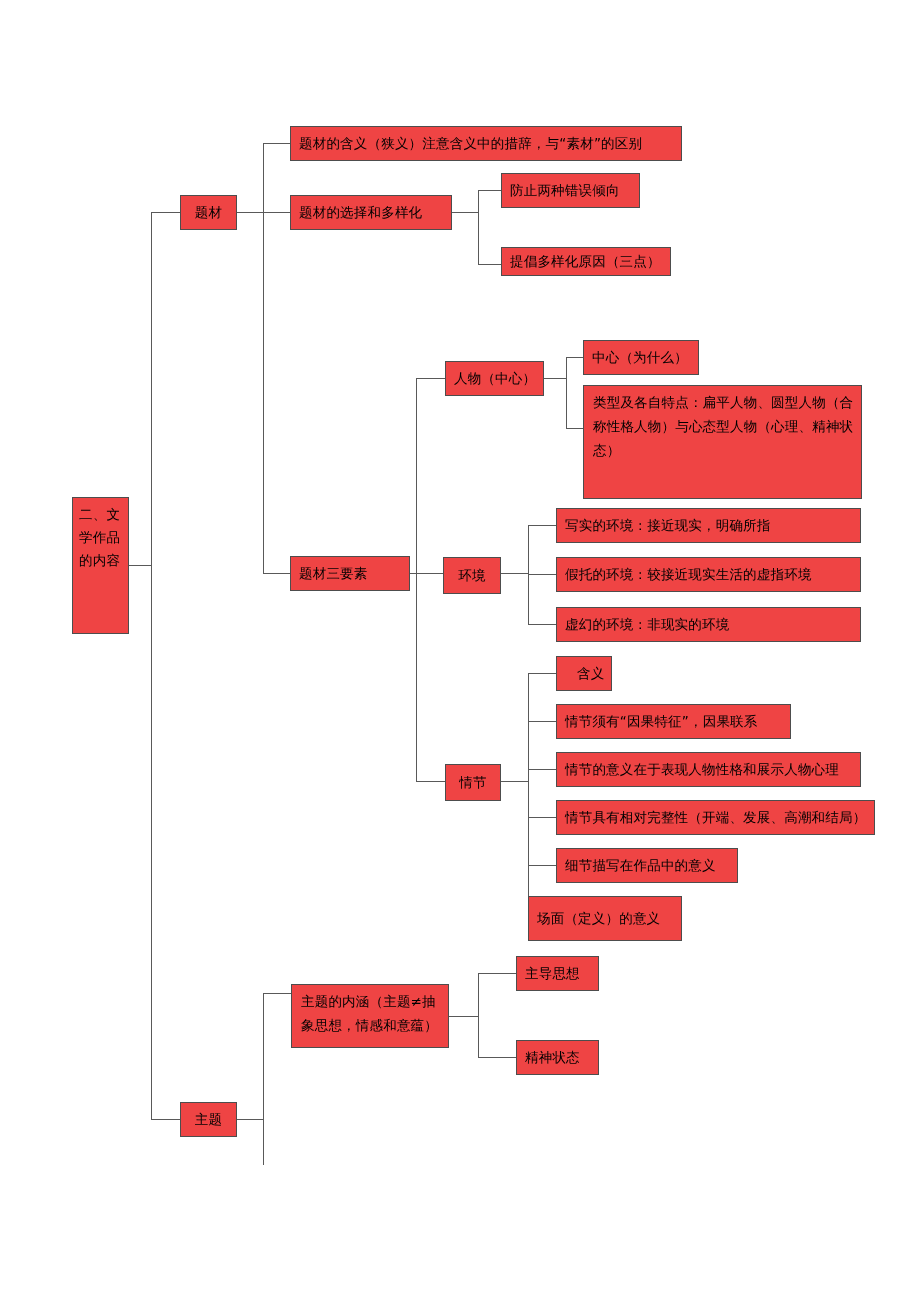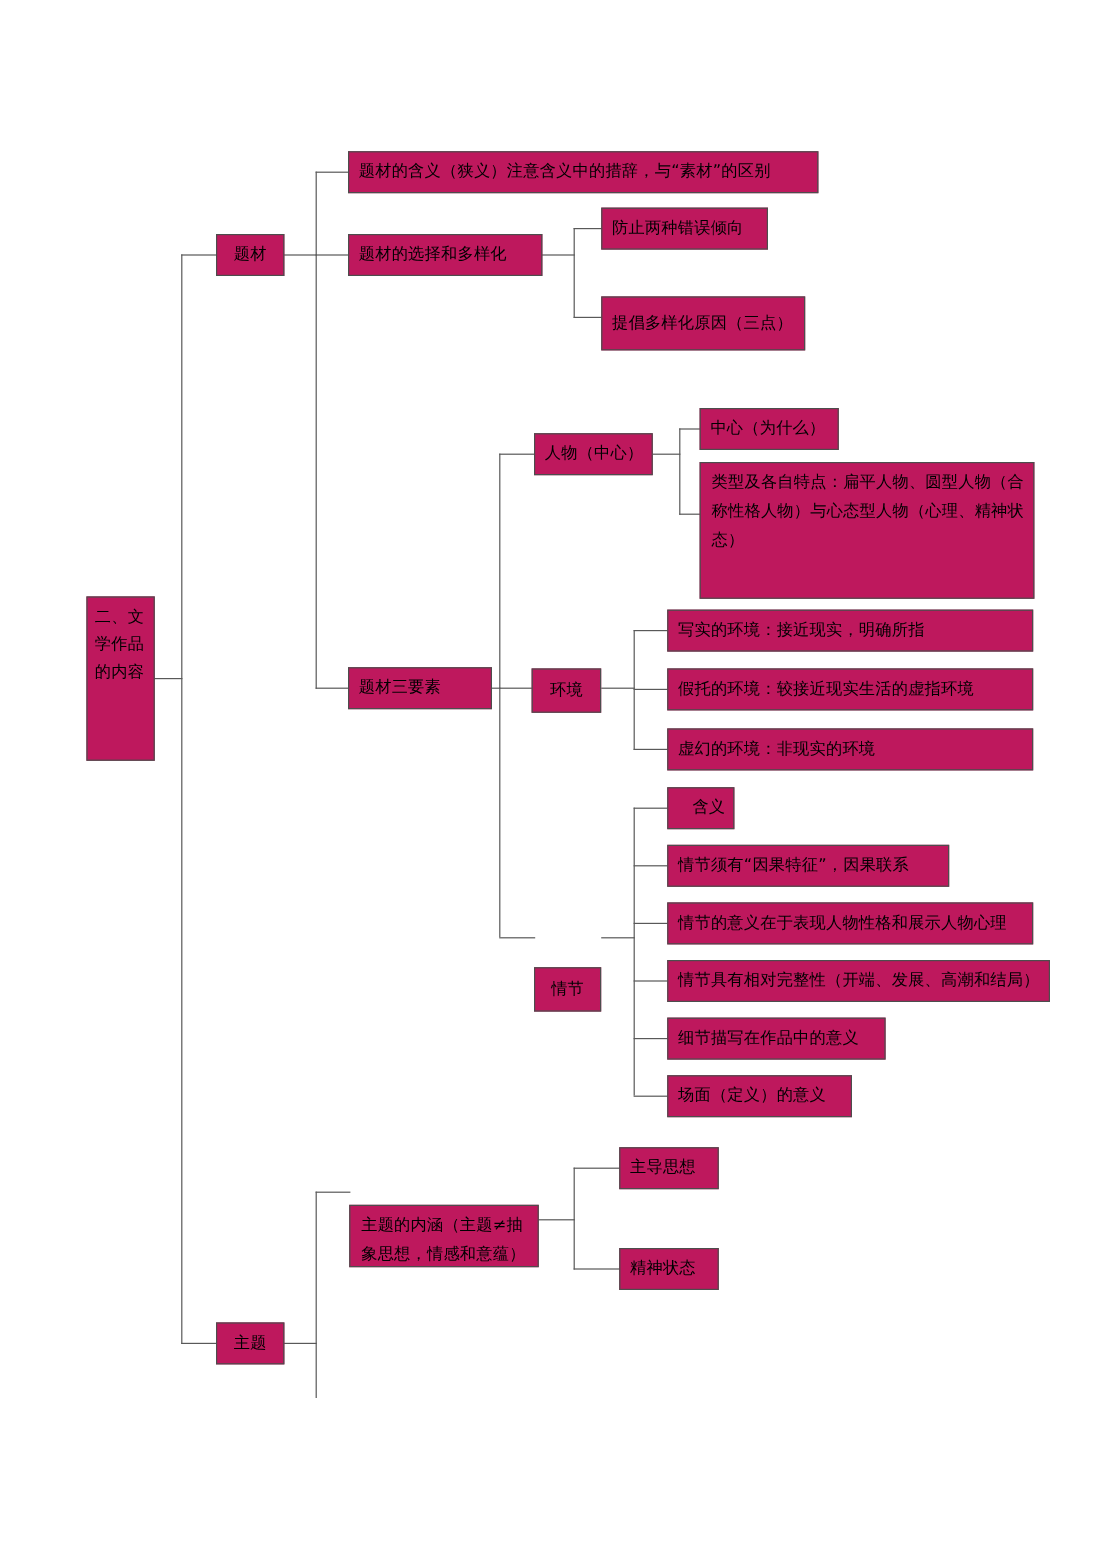--- a/index.html
+++ b/index.html
@@ -17,21 +17,21 @@
   
   .ln{position:absolute;background:#595959;}
   .lh{height:1px;}
   .lv{width:1px;}
 
   
   .node{
     position:absolute;
     box-sizing:border-box;
     border:1px solid #4d4d4d;
-    background:#be185d;
+    background:#ef4444;
     font-size:13.5px;
     line-height:25px;
     color:#000;
     letter-spacing:0.2px;
     display:flex;
     align-items:center;
     white-space:nowrap;
   }
   .node.center{justify-content:center;}
   .node.pad{padding:0 8px;}
@@ -119,27 +119,27 @@
   <div class="node center" style="left:180px;top:1102px;width:57px;height:35px;">主题</div>
 
   <div class="node pad" style="left:290px;top:126px;width:392px;height:35px;">题材的含义（狭义）注意含义中的措辞，与“素材”的区别</div>
 
   <div class="node pad" style="left:290px;top:195px;width:162px;height:35px;">题材的选择和多样化</div>
 
   <div class="node pad" style="left:290px;top:556px;width:120px;height:35px;">题材三要素</div>
 
   <div class="node pad" style="left:501px;top:173px;width:139px;height:35px;">防止两种错误倾向</div>
 
-  <div class="node pad" style="left:501px;top:247px;width:170px;height:45px;">提倡多样化原因（三点）</div>
+  <div class="node pad" style="left:501px;top:247px;width:170px;height:29px;">提倡多样化原因（三点）</div>
 
   <div class="node pad" style="left:445px;top:361px;width:99px;height:35px;">人物（中心）</div>
 
   <div class="node center" style="left:443px;top:557px;width:58px;height:37px;">环境</div>
 
-  <div class="node center" style="left:445px;top:764px;width:56px;height:37px;margin-top:42px;">情节</div>
+  <div class="node center" style="left:445px;top:764px;width:56px;height:37px;">情节</div>
 
   <div class="node pad" style="left:583px;top:340px;width:116px;height:35px;">中心（为什么）</div>
 
   <div class="node ml" style="left:583px;top:385px;width:279px;height:114px;">类型及各自特点：扁平人物、圆型人物（合称性格人物）与心态型人物（心理、精神状态）</div>
 
   <div class="node pad" style="left:556px;top:508px;width:305px;height:35px;">写实的环境：接近现实，明确所指</div>
 
   <div class="node pad" style="left:556px;top:557px;width:305px;height:35px;">假托的环境：较接近现实生活的虚指环境</div>
 
   <div class="node pad" style="left:556px;top:607px;width:305px;height:35px;">虚幻的环境：非现实的环境</div>
@@ -147,21 +147,21 @@
   <div class="node pad" style="left:556px;top:656px;width:56px;height:35px;padding-left:20px;">含义</div>
 
   <div class="node pad" style="left:556px;top:752px;width:305px;height:35px;">情节的意义在于表现人物性格和展示人物心理</div>
 
   <div class="node pad" style="left:556px;top:704px;width:235px;height:35px;">情节须有“因果特征”，因果联系</div>
 
   <div class="node pad" style="left:556px;top:800px;width:319px;height:35px;">情节具有相对完整性（开端、发展、高潮和结局）</div>
 
   <div class="node pad" style="left:556px;top:848px;width:182px;height:35px;">细节描写在作品中的意义</div>
 
-  <div class="node pad" style="left:556px;top:896px;width:154px;height:35px;">场面（定义）的意义</div>
+  <div class="node pad" style="left:528px;top:896px;width:154px;height:45px;">场面（定义）的意义</div>
 
-  <div class="node ml" style="left:291px;top:984px;width:158px;height:52px;margin-top:20px;">主题的内涵（主题≠抽象思想，情感和意蕴）</div>
+  <div class="node ml" style="left:291px;top:984px;width:158px;height:64px;">主题的内涵（主题≠抽象思想，情感和意蕴）</div>
 
   <div class="node pad" style="left:516px;top:956px;width:83px;height:35px;">主导思想</div>
 
   <div class="node pad" style="left:516px;top:1040px;width:83px;height:35px;">精神状态</div>
 
 </div>
 
 </body></html>

